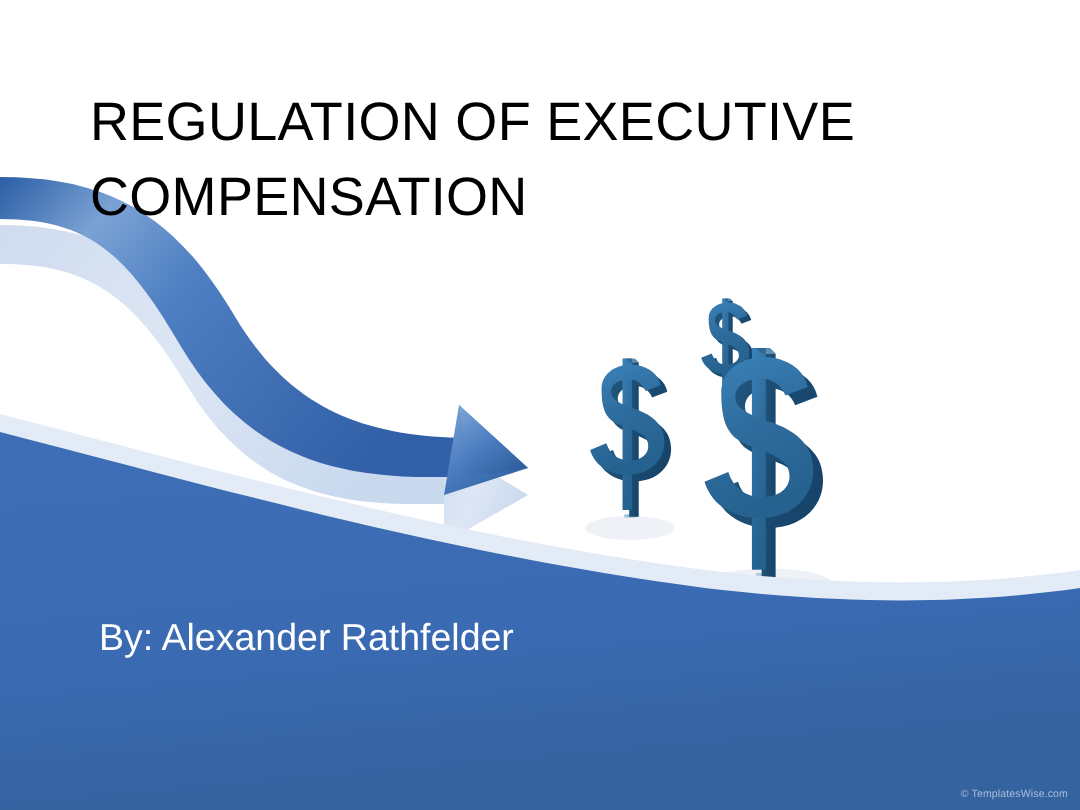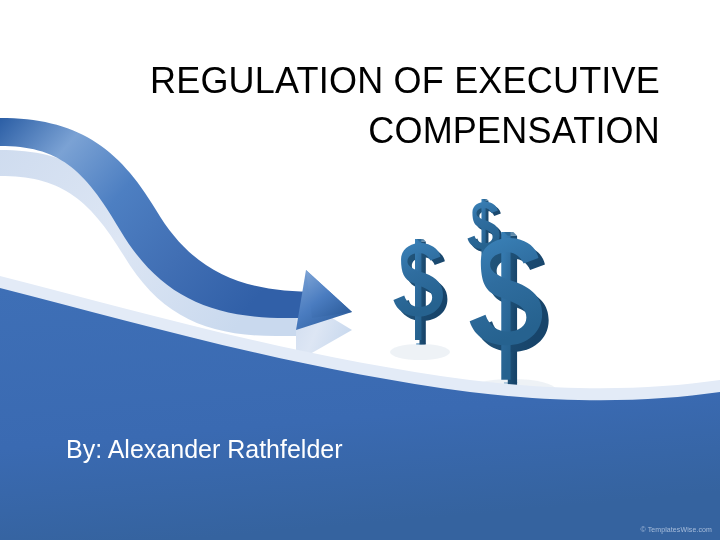--- a/index.html
+++ b/index.html
@@ -22,33 +22,33 @@
     inset: 0;
     width: 720px;
     height: 540px;
     display: block;
   }
   #title {
     position: absolute;
     left: 60px;
     top: 56px;
     width: 600px;
-    text-align: right;
+    text-align: left;
     font-family: "Liberation Sans", sans-serif;
     font-size: 36px;
     line-height: 50px;
     font-weight: 400;
     letter-spacing: 0.2px;
     color: #000000;
     white-space: pre-line;
   }
   #subtitle {
     position: absolute;
     left: 66px;
-    top: 428px;
+    top: 404px;
     width: 520px;
     font-family: "Liberation Sans", sans-serif;
     font-size: 25px;
     line-height: 43px;
     font-weight: 400;
     color: #ffffff;
   }
   #subtitle .line2 {
     display: block;
     padding-left: 30px;

